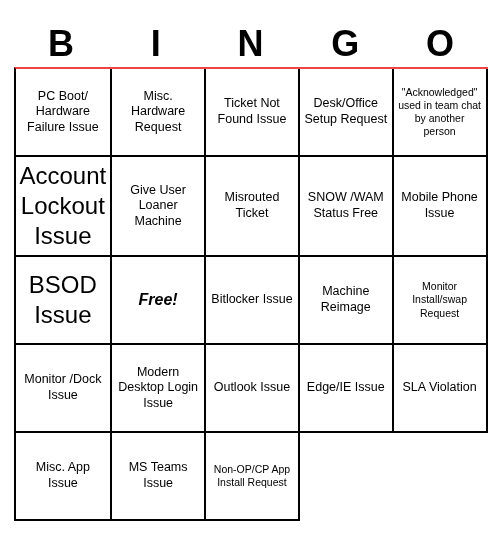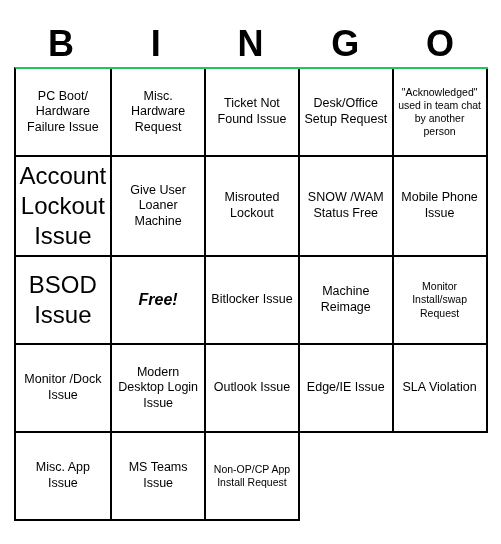--- a/index.html
+++ b/index.html
@@ -26,21 +26,21 @@
       width: 90px;
       text-align: center;
       font-size: 36px;
       font-weight: bold;
       font-family: Arial, sans-serif;
     }
     .bingo-grid {
       display: grid;
       grid-template-columns: repeat(5, 1fr);
       border-left: 2px solid #000;
-      border-top: 2px solid #22c55e;
+      border-top: 2px solid #ef4444;
     }
     .bingo-cell {
       border-right: 2px solid #000;
       border-bottom: 2px solid #000;
       min-height: 88px;
       display: flex;
       align-items: center;
       justify-content: center;
       text-align: center;
       padding: 4px;
@@ -73,21 +73,21 @@
       <div class="bingo-letter">O</div>
     </div>
   <div class="bingo-grid">
   <div class="bingo-cell">PC Boot/ Hardware Failure Issue</div>
       <div class="bingo-cell">Misc. Hardware Request</div>
       <div class="bingo-cell">Ticket Not Found Issue</div>
       <div class="bingo-cell">Desk/Office Setup Request</div>
       <div class="bingo-cell small-text">"Acknowledged" used in team chat by another person</div>
       <div class="bingo-cell large-text">Account Lockout Issue</div>
       <div class="bingo-cell">Give User Loaner Machine</div>
-      <div class="bingo-cell">Misrouted Lockout</div>
+      <div class="bingo-cell">Misrouted Ticket</div>
       <div class="bingo-cell">SNOW /WAM Status Free</div>
       <div class="bingo-cell">Mobile Phone Issue</div>
       <div class="bingo-cell large-text">BSOD Issue</div>
       <div class="bingo-cell free">Free!</div>
       <div class="bingo-cell">Bitlocker Issue</div>
       <div class="bingo-cell">Machine Reimage</div>
       <div class="bingo-cell small-text">Monitor Install/swap Request</div>
       <div class="bingo-cell">Monitor /Dock Issue</div>
       <div class="bingo-cell">Modern Desktop Login Issue</div>
       <div class="bingo-cell">Outlook Issue</div>

